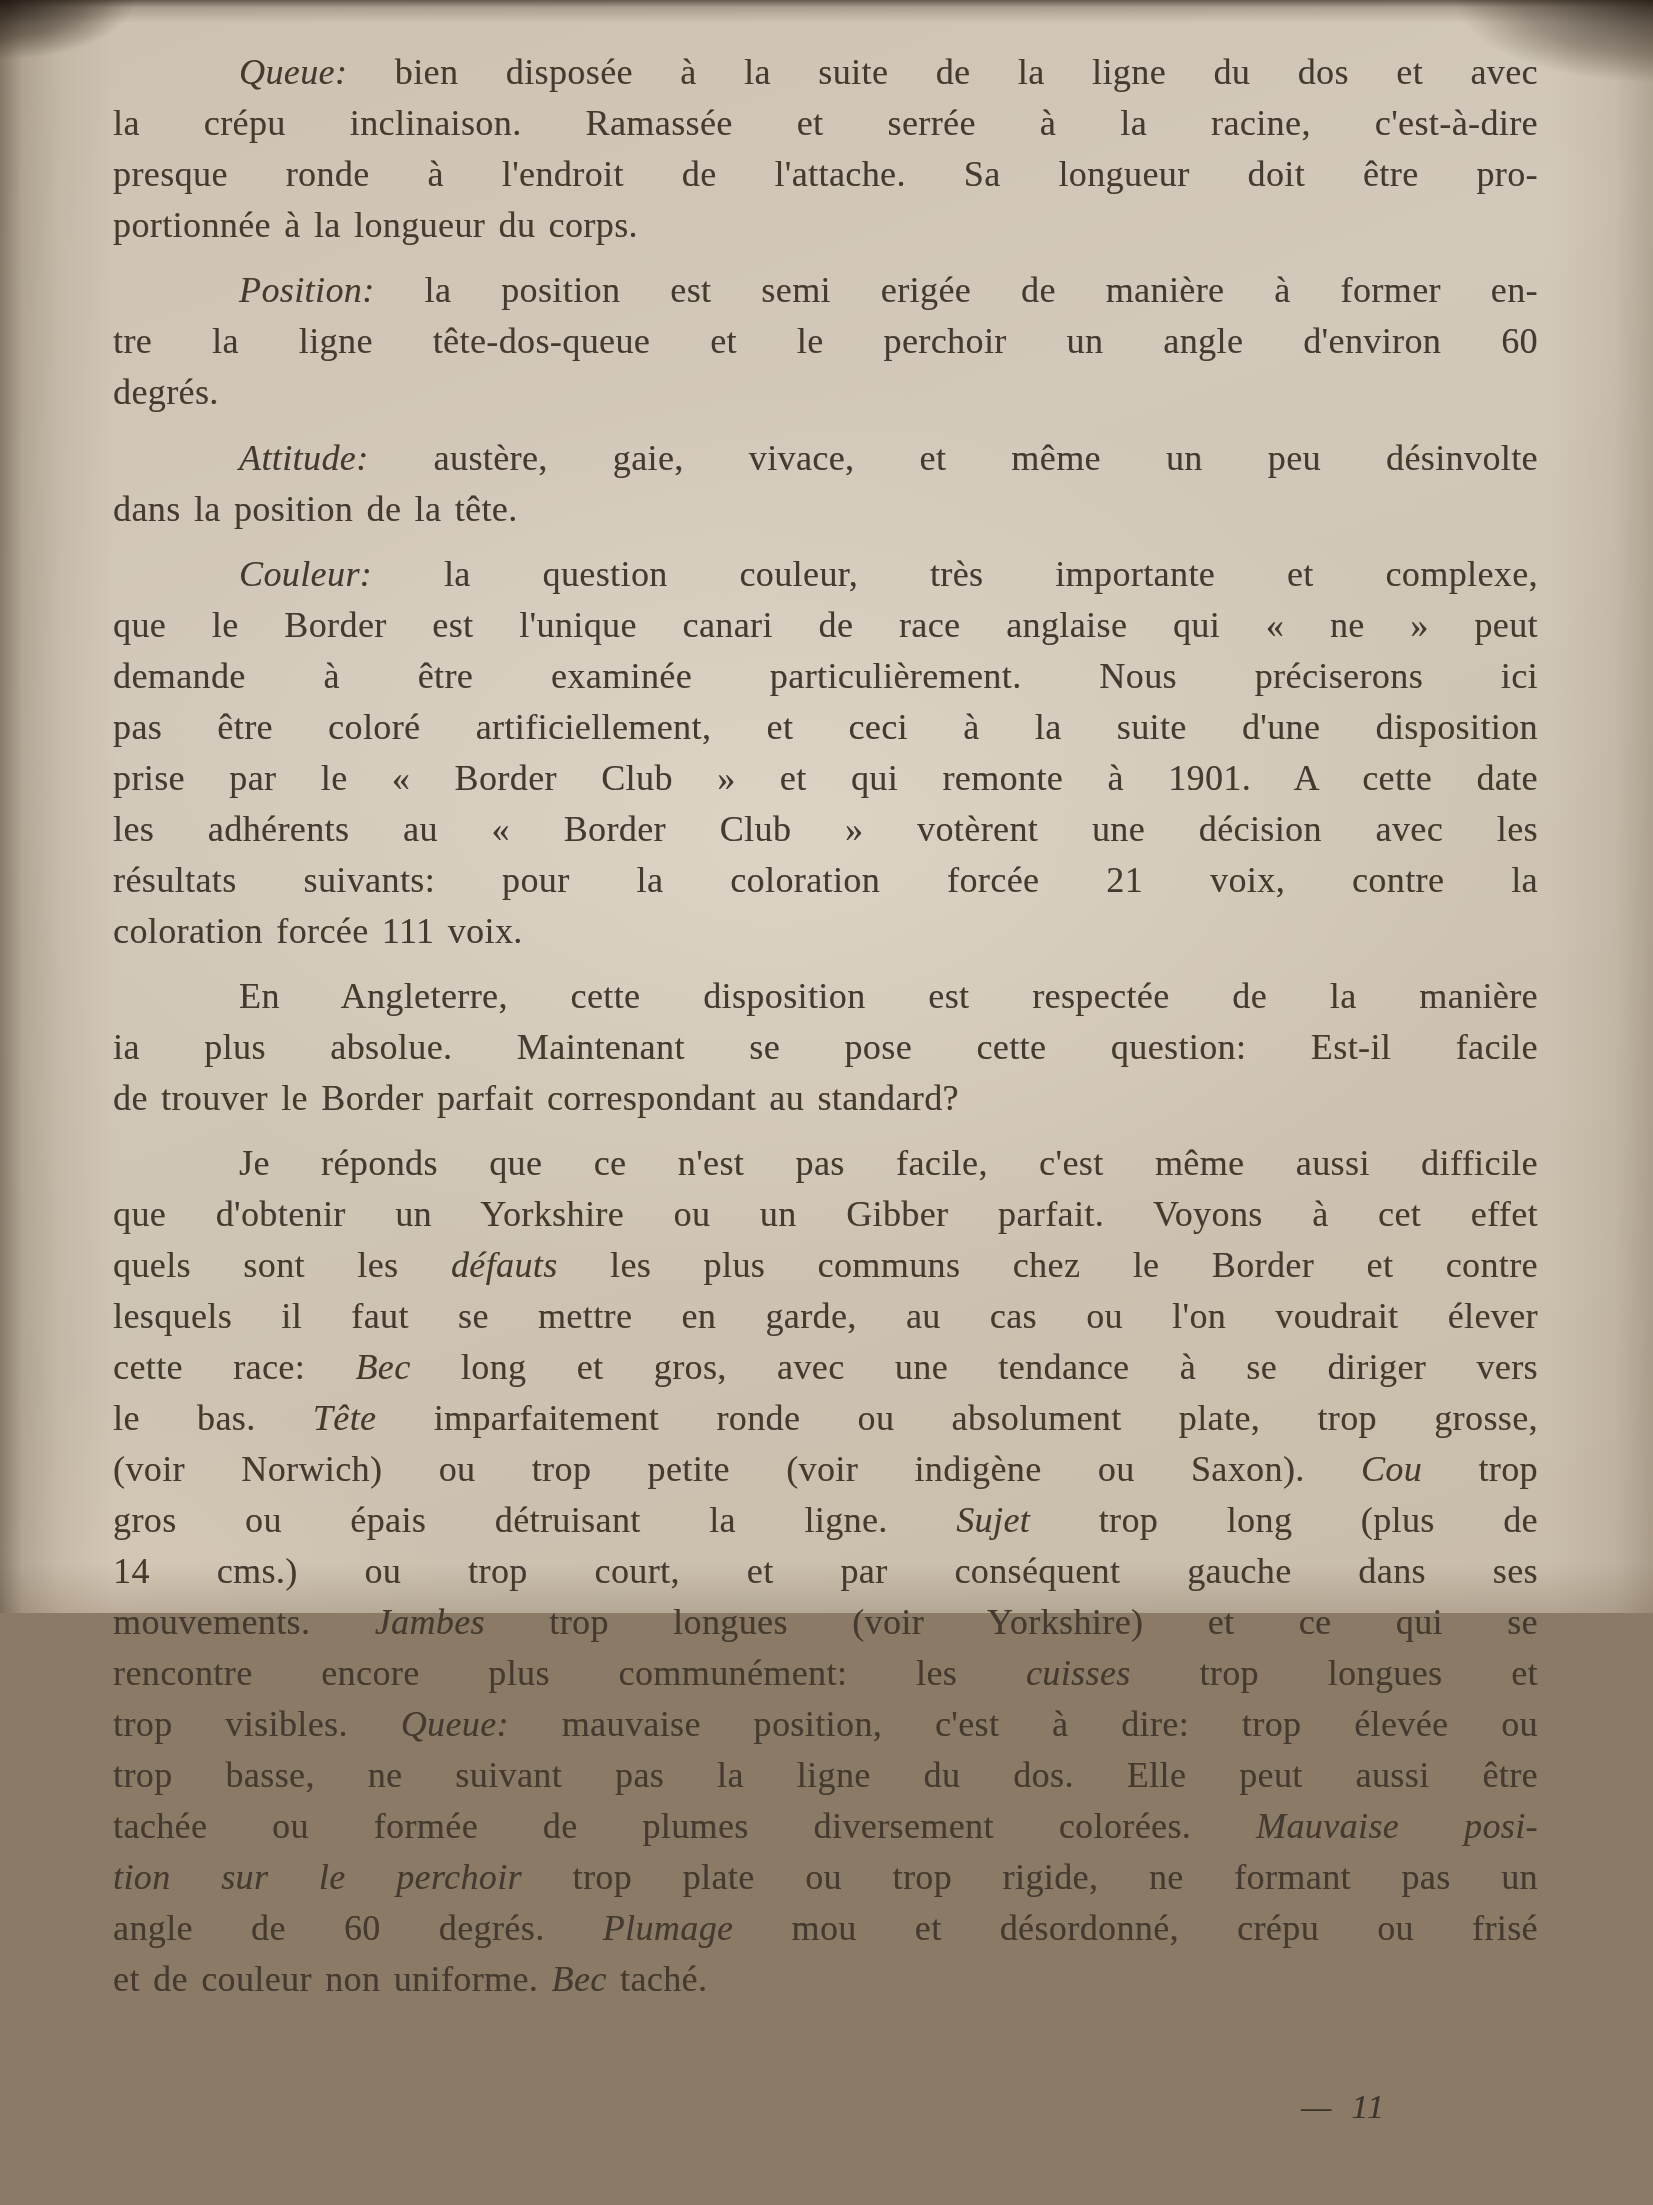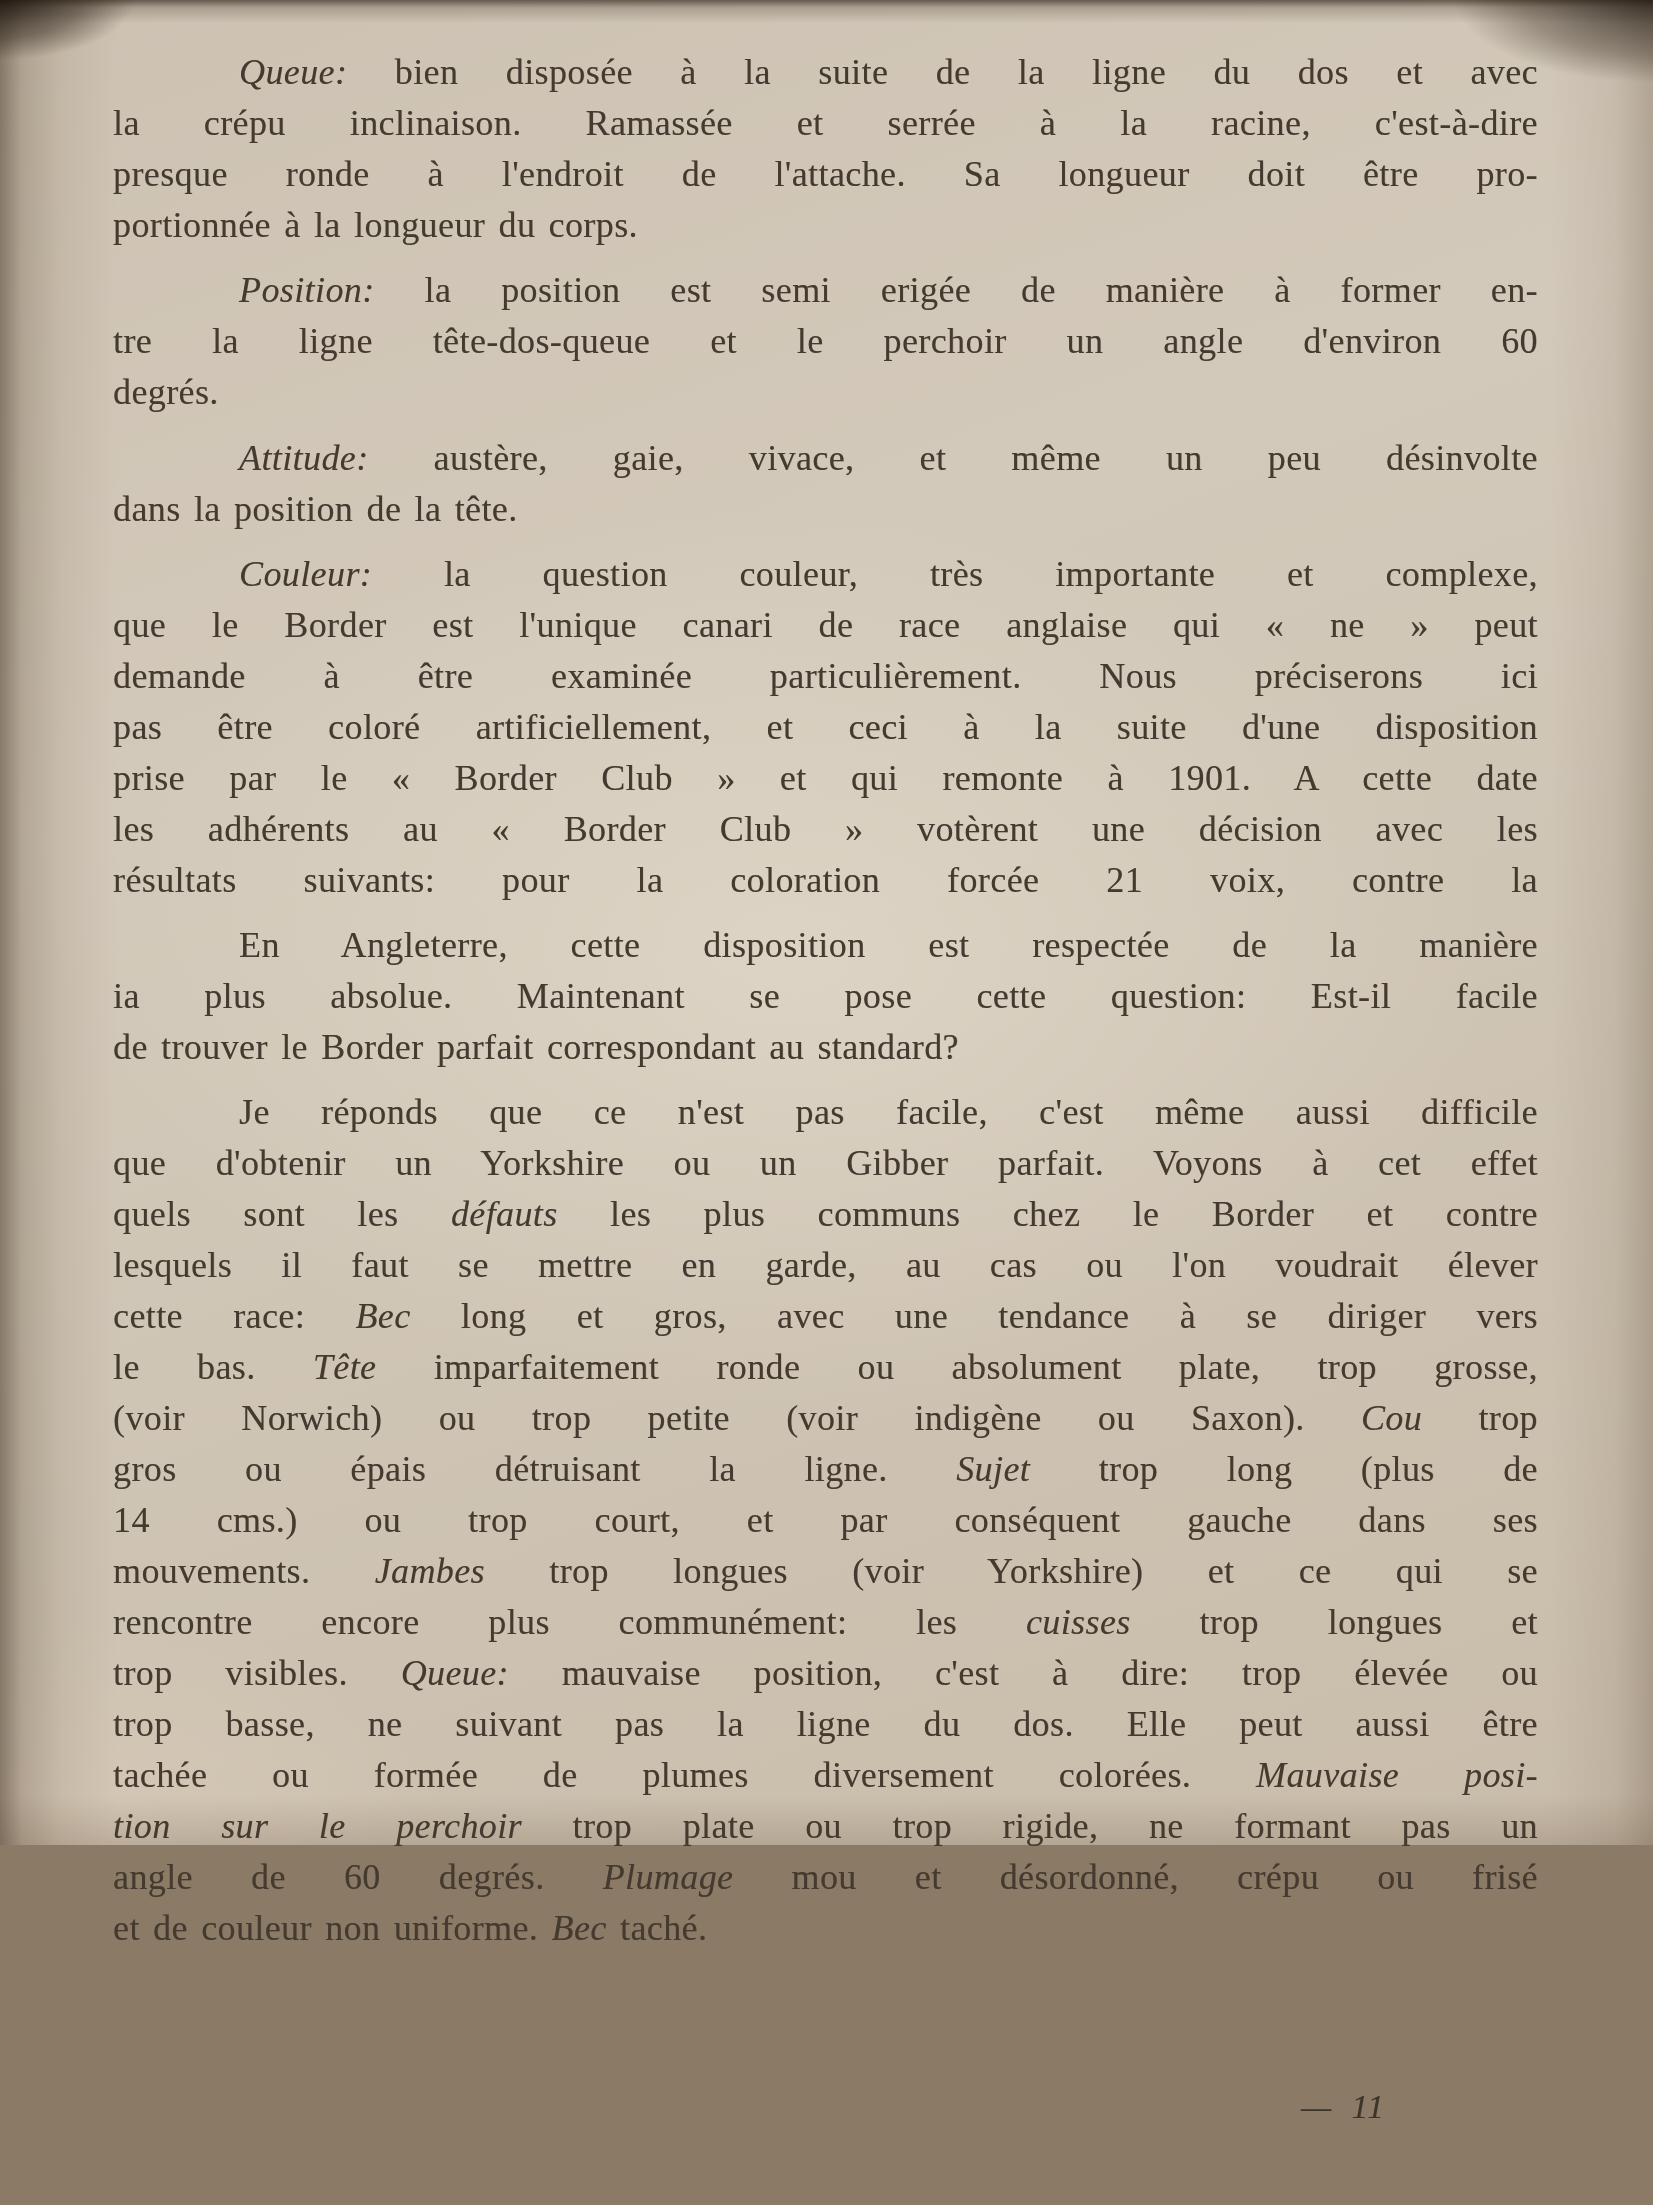--- a/index.html
+++ b/index.html
@@ -3,21 +3,21 @@
 <meta charset="utf-8">
 <style>
   html, body {
     margin: 0; padding: 0;
     width: 1654px; height: 2205px;
     overflow: hidden;
     background: #8a7a66;
   }
   .page {
     position: relative;
-    width: 1654px; height: 1845px;
+    width: 1654px; height: 1613px;
     background:
       
       radial-gradient(ellipse 187px 83px at 0px 0px, rgba(28,20,14,0.85) 0%, rgba(40,30,20,0.45) 45%, rgba(40,30,20,0) 72%),
       
       radial-gradient(ellipse 265px 110px at 1654px 0px, rgba(30,22,15,0.75) 0%, rgba(45,34,22,0.35) 50%, rgba(45,34,22,0) 75%),
       
       linear-gradient(to bottom, rgba(42,32,22,0.65) 0px, rgba(62,48,34,0.25) 7.7px, rgba(62,48,34,0) 23px),
       
       linear-gradient(to right, rgba(74,58,42,0.55) 0px, rgba(94,76,56,0.28) 22px, rgba(120,100,76,0.12) 61px, rgba(120,100,76,0) 116px),
       
@@ -89,20 +89,21 @@
         <div class="line last"><span>dans la position de la tête.</span></div>
       </div>
       <div class="para">
         <div class="line indent"><span class="it">Couleur:</span><span> la question couleur, très importante et complexe,</span></div>
         <div class="line"><span>que le Border est l'unique canari de race anglaise qui « ne » peut</span></div>
         <div class="line"><span>demande à être examinée particulièrement. Nous préciserons ici</span></div>
         <div class="line"><span>pas être coloré artificiellement, et ceci à la suite d'une disposition</span></div>
         <div class="line"><span>prise par le « Border Club » et qui remonte à 1901. A cette date</span></div>
         <div class="line"><span>les adhérents au « Border Club » votèrent une décision avec les</span></div>
         <div class="line"><span>résultats suivants: pour la coloration forcée 21 voix, contre la</span></div>
+        <div class="line last"><span>coloration forcée 111 voix.</span></div>
       </div>
       <div class="para">
         <div class="line indent"><span>En Angleterre, cette disposition est respectée de la manière</span></div>
         <div class="line"><span>ia plus absolue. Maintenant se pose cette question: Est-il facile</span></div>
         <div class="line last"><span>de trouver le Border parfait correspondant au standard?</span></div>
       </div>
       <div class="para">
         <div class="line indent"><span>Je réponds que ce n'est pas facile, c'est même aussi difficile</span></div>
         <div class="line"><span>que d'obtenir un Yorkshire ou un Gibber parfait. Voyons à cet effet</span></div>
         <div class="line"><span>quels sont les </span><span class="it">défauts</span><span> les plus communs chez le Border et contre</span></div>

